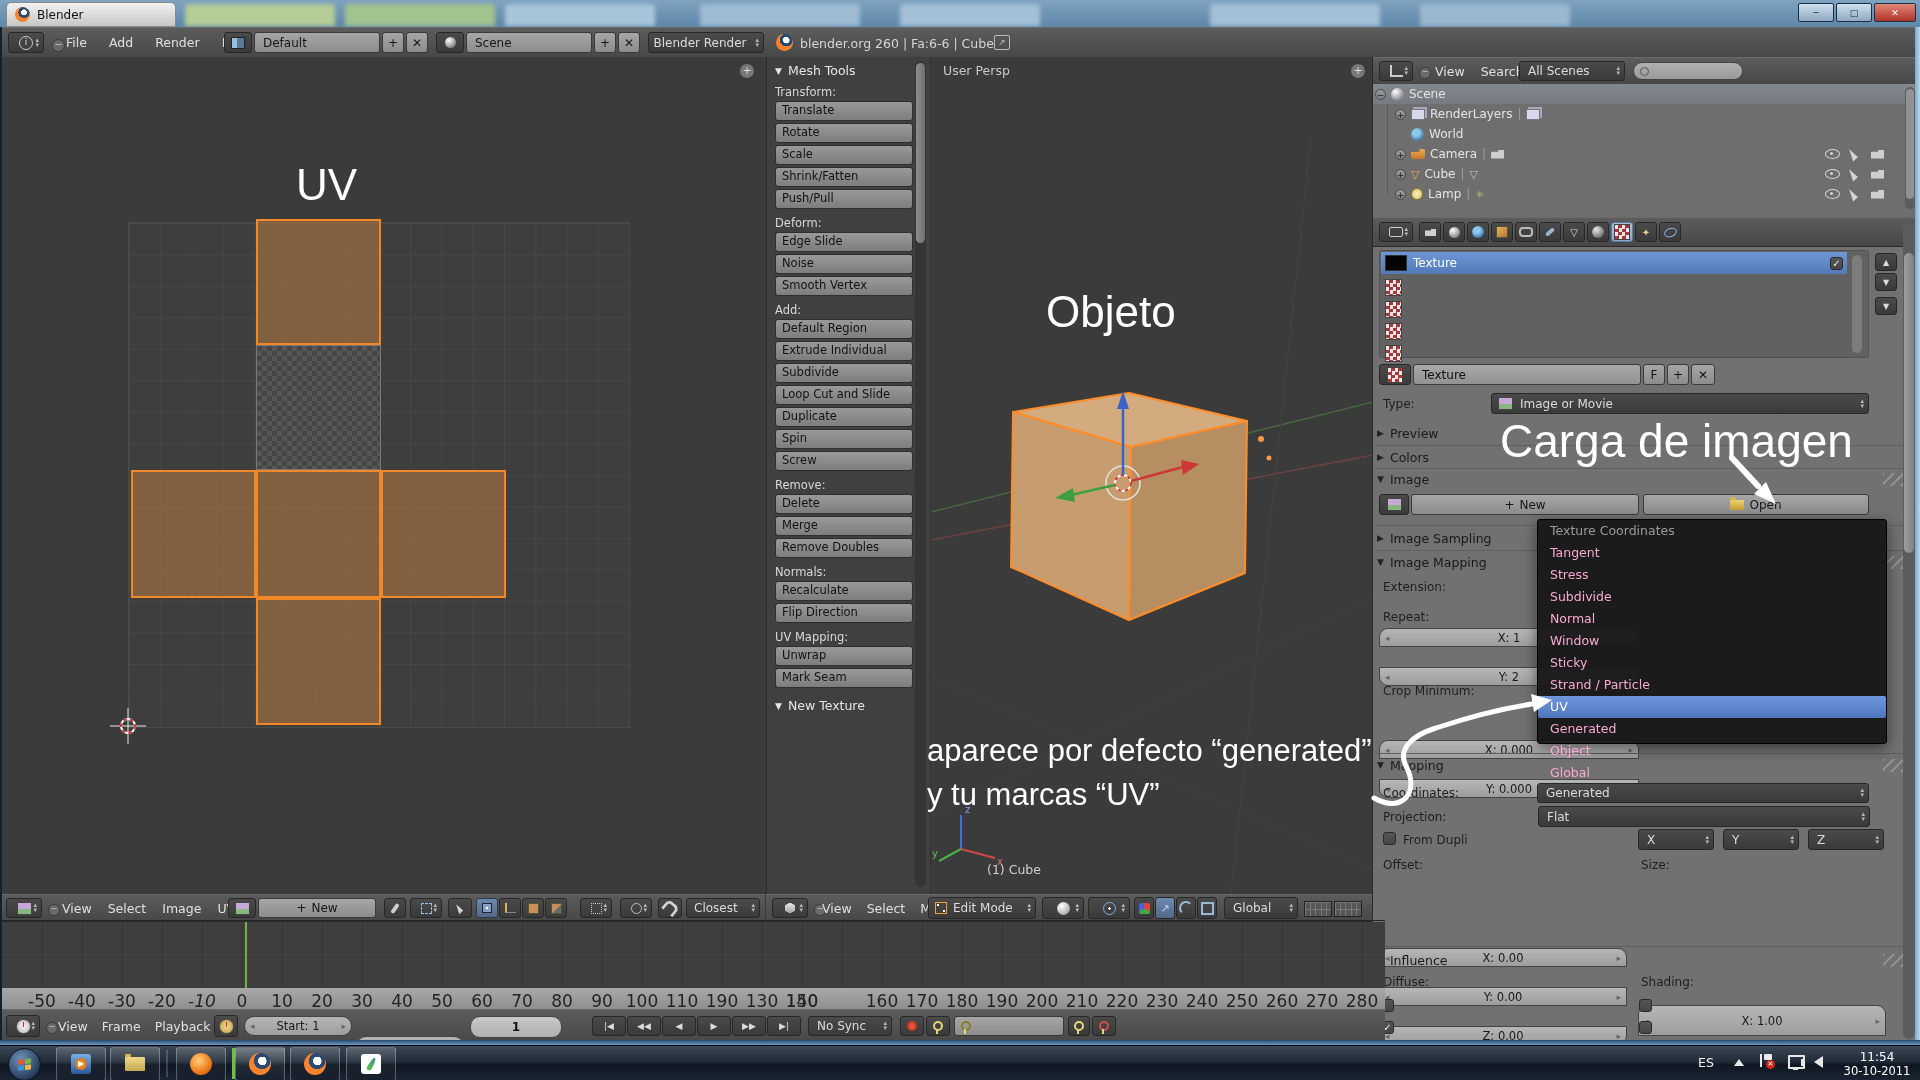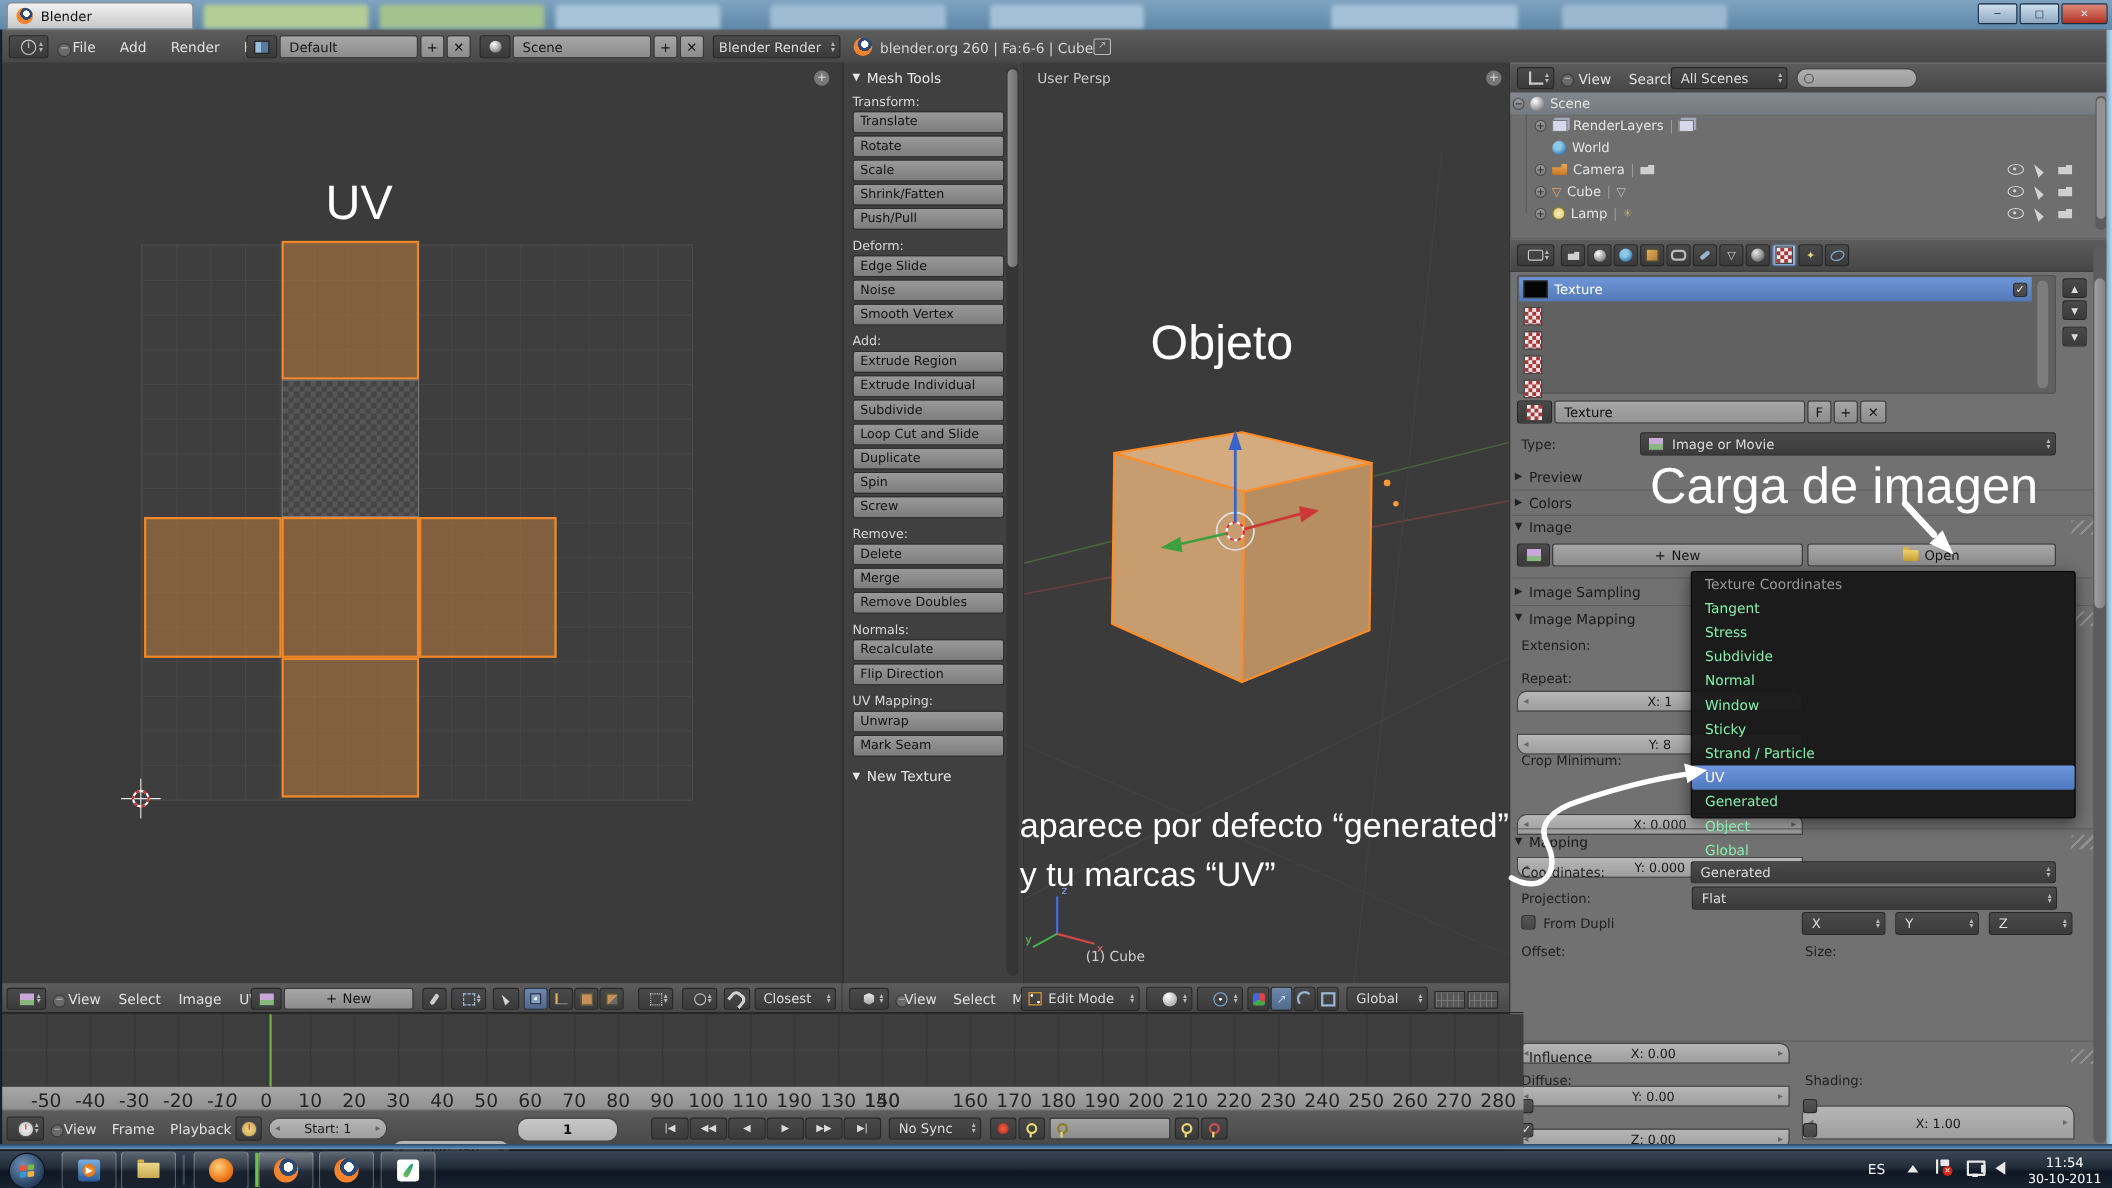--- a/index.html
+++ b/index.html
@@ -25,21 +25,21 @@
   .ud::before{content:"▴";}.ud::after{content:"▾";}
   .phead{display:flex;align-items:center;gap:6px;color:#191919;font-size:12.5px;position:absolute;height:20px;}
   .phead .tri{font-size:9px;color:#222;}
   .hatch{position:absolute;right:4px;top:4px;width:30px;height:13px;
          background:repeating-linear-gradient(135deg,rgba(255,255,255,.22) 0 2px,transparent 2px 7px);}
   .label{color:#1e1e1e;font-size:12px;position:absolute;}
   .chk{width:13px;height:13px;background:linear-gradient(#555,#464646);border:1px solid #2a2a2a;border-radius:3px;
        color:#f0f0f0;font-size:10px;line-height:12px;text-align:center;box-sizing:border-box;}
   .checker{background:conic-gradient(#a83838 25%,#e8e8e8 0 50%,#a83838 0 75%,#e8e8e8 0) 0 0/7px 7px;border:1px solid #444;}
   .annot{color:#fff;font-family:"Liberation Sans",sans-serif;position:absolute;white-space:nowrap;}
-  .citem{height:22px;line-height:22px;padding-left:12px;color:#86efac;font-size:12.5px;}
+  .citem{height:22px;line-height:22px;padding-left:12px;color:#f9a8d4;font-size:12.5px;}
   .citem.sel{background:linear-gradient(#6f96dc,#4e77bd);color:#fff;border-radius:2px;}
   .citem.title{color:#9a9a9a;}
   .rlab{position:absolute;top:3px;transform:translateX(-50%);color:#242424;font-size:17px;}
   .tgrid{position:absolute;top:0;width:1px;height:66px;background:#353535;}
   .olrow{position:absolute;left:0;width:546px;height:20px;display:flex;align-items:center;gap:5px;color:#e4e4e4;font-size:12px;}
   .expand{width:11px;height:11px;border-radius:50%;background:linear-gradient(#9a9a9a,#7c7c7c);border:1px solid #4a4a4a;
           color:#222;font-size:9px;line-height:10px;text-align:center;box-sizing:border-box;flex:0 0 auto;}
   .eyeic{width:13px;height:8px;border:1px solid #d4d4d4;border-radius:50%;position:relative;}
   .eyeic::after{content:"";position:absolute;left:4px;top:1.5px;width:3px;height:3px;border-radius:50%;background:#d4d4d4;}
   .cursic{width:0;height:0;border-left:6px solid #d4d4d4;border-top:10px solid transparent;border-bottom:3px solid transparent;transform:rotate(-18deg);}
@@ -217,21 +217,21 @@
         <div class="tbtn">Translate</div>
         <div class="tbtn">Rotate</div>
         <div class="tbtn">Scale</div>
         <div class="tbtn">Shrink/Fatten</div>
         <div class="tbtn">Push/Pull</div>
         <div class="shlabel">Deform:</div>
         <div class="tbtn">Edge Slide</div>
         <div class="tbtn">Noise</div>
         <div class="tbtn">Smooth Vertex</div>
         <div class="shlabel">Add:</div>
-        <div class="tbtn">Extrude Region</div>
+        <div class="tbtn">Default Region</div>
         <div class="tbtn">Extrude Individual</div>
         <div class="tbtn">Subdivide</div>
         <div class="tbtn">Loop Cut and Slide</div>
         <div class="tbtn">Duplicate</div>
         <div class="tbtn">Spin</div>
         <div class="tbtn">Screw</div>
         <div class="shlabel">Remove:</div>
         <div class="tbtn">Delete</div>
         <div class="tbtn">Merge</div>
         <div class="tbtn">Remove Doubles</div>
@@ -531,21 +531,21 @@
       <span>Image Mapping</span>
       <span class="hatch"></span>
     </div>
 
   <span class="label" style="left:10px;top:363px;">Extension:</span>
   <span class="label" style="left:10px;top:393px;">Repeat:</span>
   <div class="a slider" style="left:6px;top:411px;width:260px;height:19px;border-radius:9px 9px 0 0;">
       <span>X: 1</span>
     </div>
   <div class="a slider" style="left:6px;top:431px;width:260px;height:19px;border-radius:0 0 9px 9px;">
-      <span>Y: 8</span>
+      <span>Y: 2</span>
     </div>
 
   <span class="label" style="left:10px;top:467px;">Crop Minimum:</span>
   <div class="a slider" style="left:6px;top:485px;width:260px;height:19px;border-radius:9px 9px 0 0;">
       <span>X: 0.000</span>
     </div>
   <div class="a slider" style="left:6px;top:505px;width:260px;height:19px;border-radius:0 0 9px 9px;">
       <span>Y: 0.000</span>
     </div>
 

